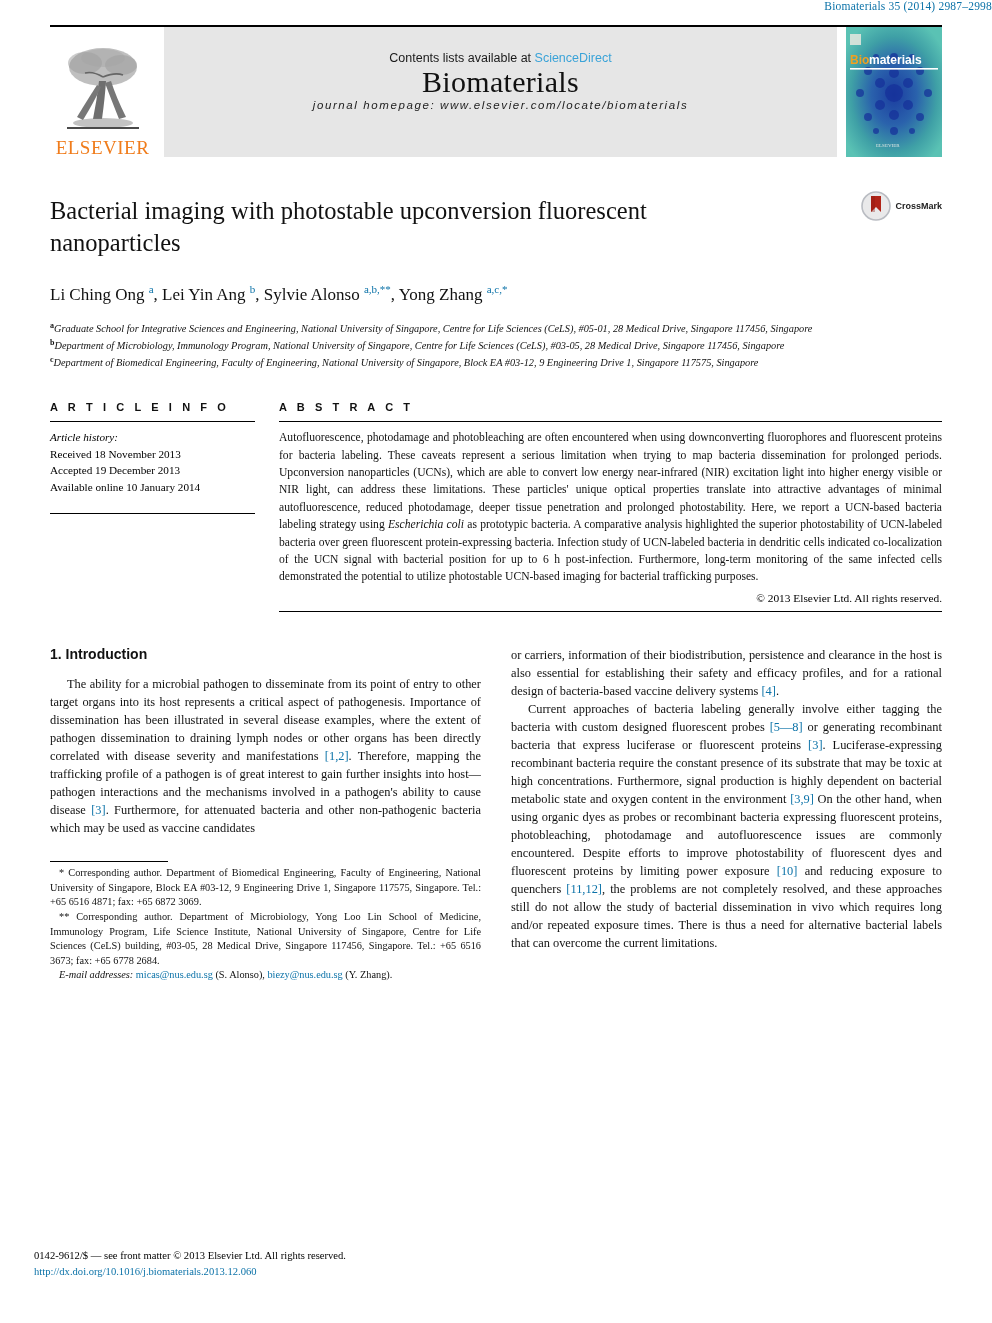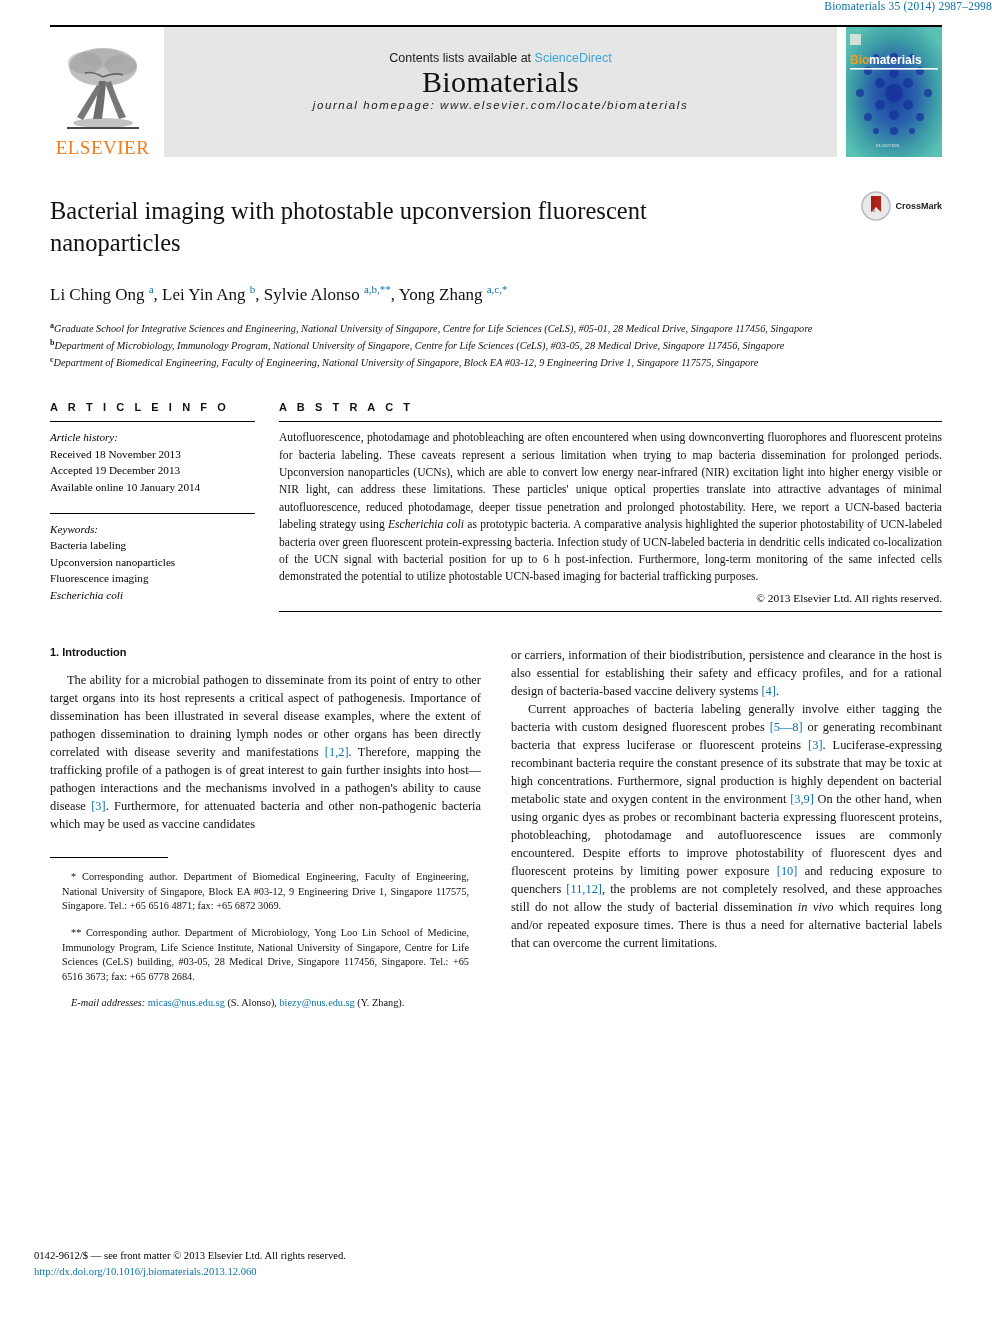--- a/index.html
+++ b/index.html
@@ -183,51 +183,51 @@
   
   .body-cols {
     margin: 34px 50px 0 50px;
     display: flex;
     gap: 30px;
     position: relative;
   }
   .bcol { width: 431px; flex: 0 0 431px; position: relative; }
   h2.sec-title {
     font-family: "Liberation Sans", sans-serif;
-    font-size: 11px;
+    font-size: 14px;
     font-weight: bold;
     margin: 0 0 13px 0;
     color: #111;
   }
   p.para {
     margin: 0;
     font-size: 12.4px;
     line-height: 1.455;
     text-align: justify;
     text-indent: 17px;
     color: #111;
   }
   p.para + p.para { margin-top: 0; }
   a.cite { color: #0b72a8; text-decoration: none; }
-  .ital { font-style: italic; }
+  .ital { }
 
   
   .footnote-wrap {
     position: absolute;
     left: 0;
     bottom: 0;
     width: 431px;
   }
   .fn-rule { border-top: 1px solid #000; width: 118px; margin-bottom: 4px; }
   .fn {
     font-size: 10.3px;
     line-height: 1.42;
     text-align: justify;
     text-indent: 9px;
-    margin: 12px;
+    margin: 0;
     color: #111;
   }
   .fn a { color: #0b72a8; text-decoration: none; }
   .fn .ital { font-style: italic; }
 
   
   .bottom-matter {
     position: absolute;
     left: 34px;
     bottom: 44px;
@@ -341,27 +341,20 @@
     <div class="col-info">
       <div class="sec-head">A R T I C L E   I N F O</div>
       <div class="rule-thick"></div>
       <div class="info-body">
         <div class="lbl">Article history:</div>
         <div>Received 18 November 2013</div>
         <div>Accepted 19 December 2013</div>
         <div>Available online 10 January 2014</div>
       </div>
       <div class="rule-thin" style="margin-top:18px;"></div>
-      <div class="info-body info-block2">
-        <div class="lbl">Keywords:</div>
-        <div class="kw-item">Bacteria labeling</div>
-        <div class="kw-item">Upconversion nanoparticles</div>
-        <div class="kw-item">Fluorescence imaging</div>
-        <div class="kw-item ital">Escherichia coli</div>
-      </div>
     </div>
 
     <div class="col-abstract">
       <div class="sec-head">A B S T R A C T</div>
       <div class="rule-thick"></div>
       <div class="abstract-body">Autofluorescence, photodamage and photobleaching are often encountered when using downconverting fluorophores and fluorescent proteins for bacteria labeling. These caveats represent a serious limitation when trying to map bacteria dissemination for prolonged periods. Upconversion nanoparticles (UCNs), which are able to convert low energy near-infrared (NIR) excitation light into higher energy visible or NIR light, can address these limitations. These particles' unique optical properties translate into attractive advantages of minimal autofluorescence, reduced photodamage, deeper tissue penetration and prolonged photostability. Here, we report a UCN-based bacteria labeling strategy using <span class="ital">Escherichia coli</span> as prototypic bacteria. A comparative analysis highlighted the superior photostability of UCN-labeled bacteria over green fluorescent protein-expressing bacteria. Infection study of UCN-labeled bacteria in dendritic cells indicated co-localization of the UCN signal with bacterial position for up to 6 h post-infection. Furthermore, long-term monitoring of the same infected cells demonstrated the potential to utilize photostable UCN-based imaging for bacterial trafficking purposes.</div>
       <div class="copyright">© 2013 Elsevier Ltd. All rights reserved.</div>
       <div class="abstract-rule-bottom"></div>
     </div>
   </div>

